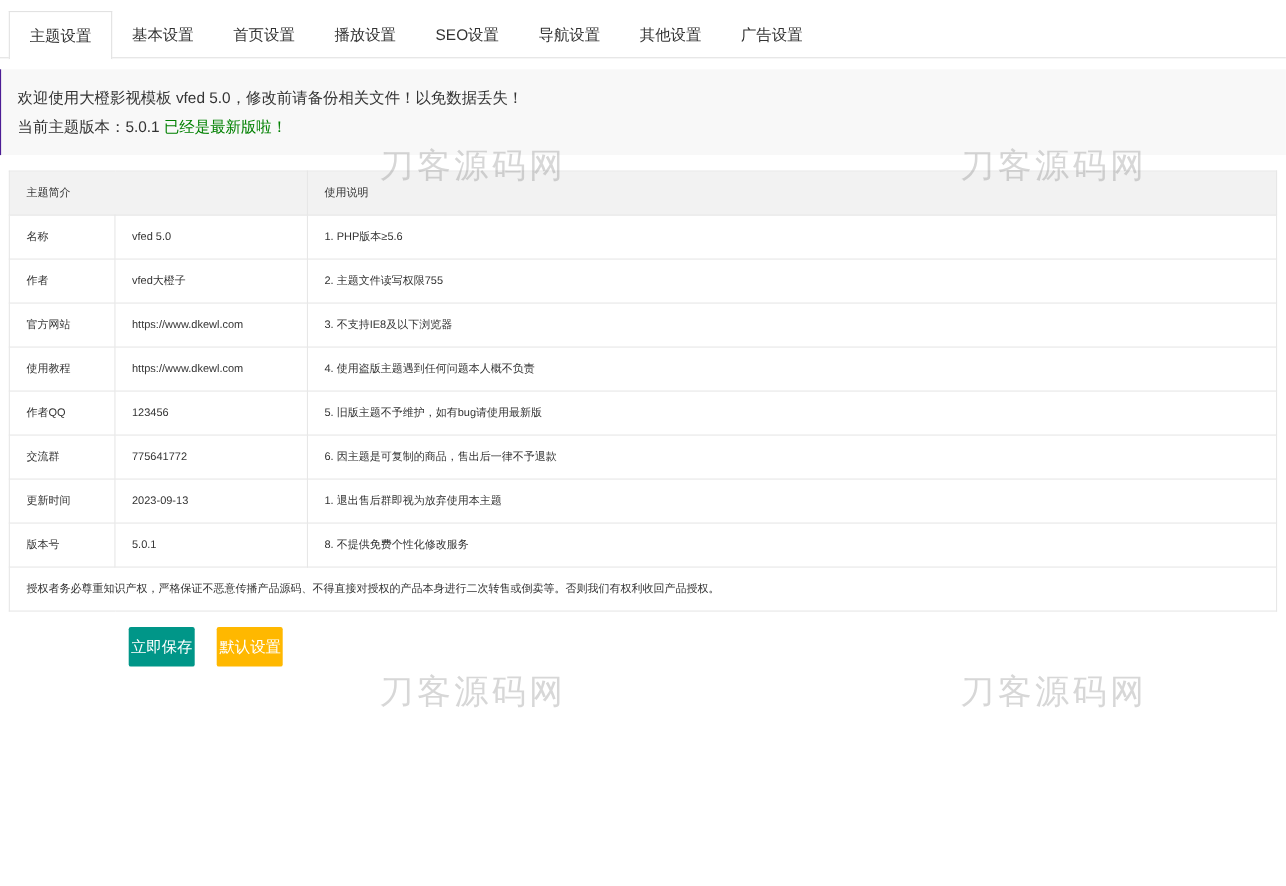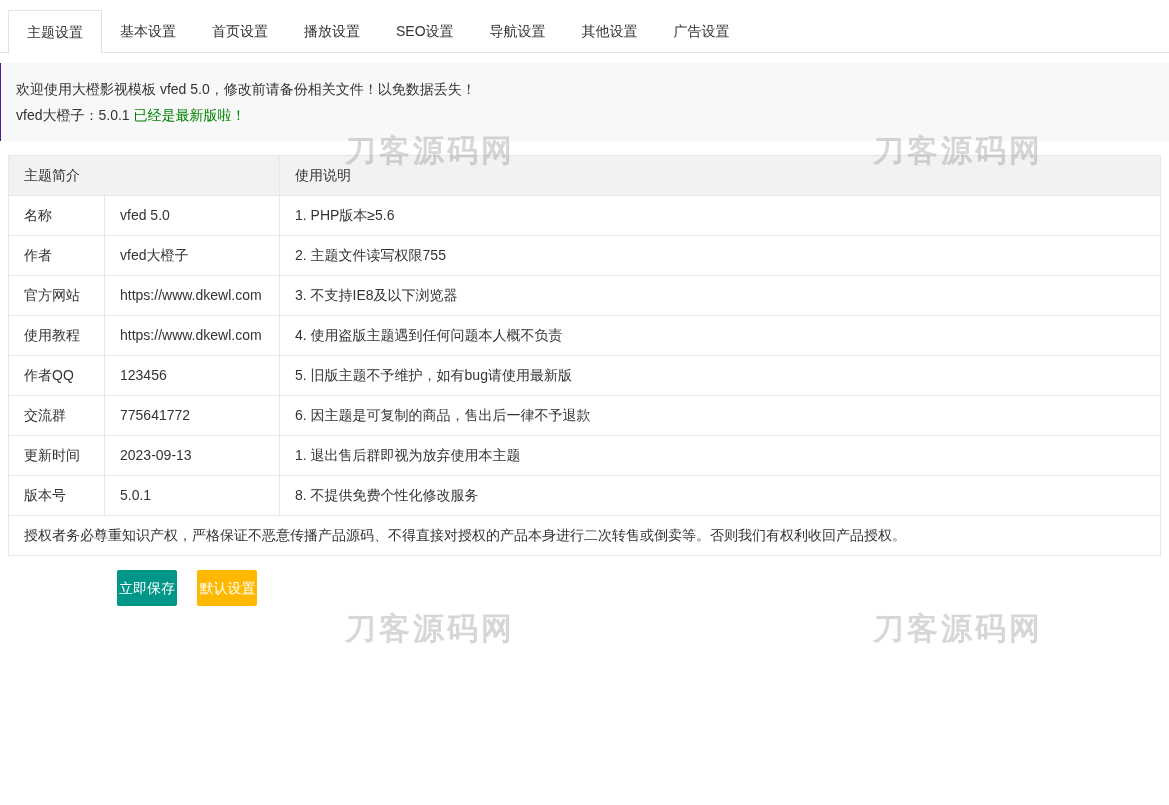--- a/index.html
+++ b/index.html
@@ -53,21 +53,21 @@
     line-height: 26px;
     color: #333;
   }
   .quote .hl { color: #008000; }
 
   
   .table-wrap { margin: 0 8px; }
   table.info {
     width: 100%;
     border-collapse: collapse;
-    font-size: 14px;
+    font-size: 10px;
     color: #333;
     background: #fff;
   }
   table.info th, table.info td {
     border: 1px solid #e7e7e7;
     padding: 10px 15px;
     text-align: left;
     font-weight: normal;
     line-height: 19px;
   }
@@ -92,21 +92,21 @@
     cursor: pointer;
     font-family: inherit;
   }
   .btn-save { background: #009688; margin-right: 16px; }
   .btn-default { background: #FFB800; }
 
   
   .wm {
     position: absolute;
     font-size: 31px;
-    font-weight: 700;
+    font-weight: 400;
     letter-spacing: 3px;
     color: rgba(110, 110, 110, 0.28);
     pointer-events: none;
     z-index: 5;
     white-space: nowrap;
   }
   .wm1 { left: 345px; top: 130px; }
   .wm2 { left: 873px; top: 130px; }
   .wm3 { left: 345px; top: 608px; }
   .wm4 { left: 873px; top: 608px; }
@@ -114,21 +114,21 @@
 </head>
 <body>
 
 <div class="tabbar">
   <span class="tab active">主题设置</span><span class="tab">基本设置</span><span class="tab">首页设置</span><span class="tab">播放设置</span><span class="tab">SEO设置</span><span class="tab">导航设置</span><span class="tab">其他设置</span><span class="tab">广告设置</span>
 </div>
 
 <div class="quote">
   <div>欢迎使用大橙影视模板 vfed 5.0，修改前请备份相关文件！以免数据丢失！</div>
   <div>
-    <span>vfed大橙子：5.0.1</span>
+    <span>当前主题版本：5.0.1</span>
     <span class="hl">已经是最新版啦！</span>
   </div>
 </div>
 
 <div class="table-wrap">
   <table class="info">
     <colgroup>
       <col class="c-label">
       <col class="c-value">
       <col class="c-usage">

